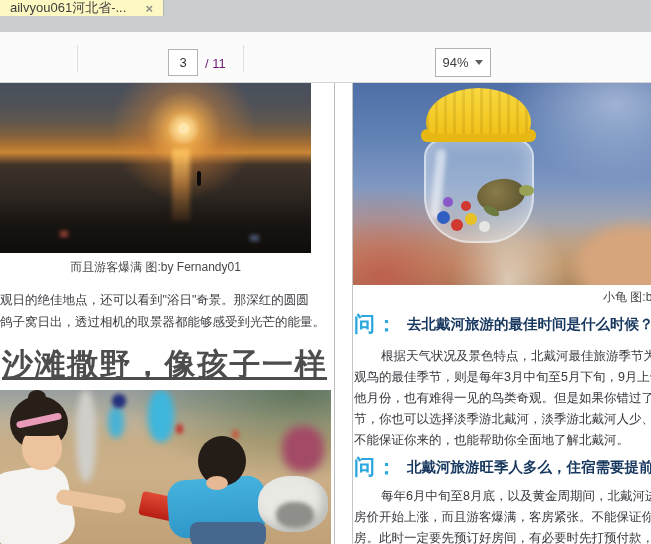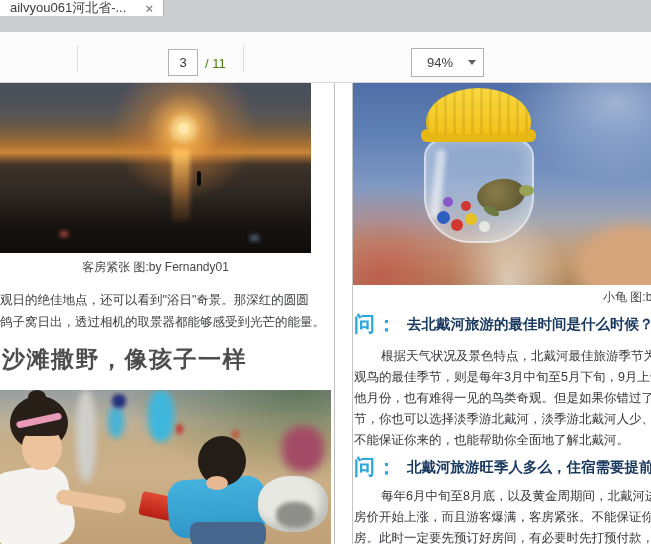--- a/index.html
+++ b/index.html
@@ -1,35 +1,35 @@
 <!DOCTYPE html>
 <html><head>
 <meta charset="utf-8">
 <style>
   html,body{margin:0;padding:0;background:#ffffff;}
   .window{position:relative;width:651px;height:544px;overflow:hidden;
     font-family:"Liberation Sans","DejaVu Sans",sans-serif;background:#fff;}
 
   
   .tabbar{position:absolute;left:0;top:0;width:651px;height:32px;background:#cbced0;}
-  .tab{position:absolute;left:0;top:0;width:164px;height:16px;background:#ffffff;
+  .tab{position:absolute;left:0;top:0;width:164px;height:16px;background:#fef9c3;
     border-right:1px solid #b4b7b9;display:flex;align-items:center;padding:0 10px;box-sizing:border-box;}
   .tab-title{font-size:13px;color:#3d3d3d;white-space:nowrap;overflow:hidden;flex:1;}
   .tab-close{color:#8b8b8b;font-size:13px;font-weight:bold;margin-left:6px;cursor:default;}
 
   
   .toolbar{position:absolute;left:0;top:32px;width:651px;height:51px;background:#fbfbfb;
     border-bottom:1px solid #d5d5d5;box-sizing:border-box;}
   .tbtn{position:absolute;display:flex;align-items:center;justify-content:center;}
   .divider{position:absolute;top:13px;width:1px;height:27px;background:#dedede;}
   .page-input{position:absolute;left:168px;top:17px;width:30px;height:27px;border:1px solid #b2b2b2;
     background:#fff;box-sizing:border-box;text-align:center;font-size:13px;color:#333;
     font-family:"Liberation Sans","DejaVu Sans",sans-serif;padding:0;}
-  .page-total{position:absolute;left:205px;top:24px;font-size:13px;color:#4d7c0f;}
-  .zoom-box{position:absolute;left:411px;top:16px;width:73px;height:29px;border:1px solid #b2b2b2;
+  .page-total{position:absolute;left:205px;top:24px;font-size:13px;color:#701a75;}
+  .zoom-box{position:absolute;left:435px;top:16px;width:56px;height:29px;border:1px solid #b2b2b2;
     background:#fff;box-sizing:border-box;display:flex;align-items:center;}
   .zoom-value{flex:1;text-align:center;font-size:13px;color:#3e3e3e;}
   .zoom-caret{width:0;height:0;border-left:4px solid transparent;border-right:4px solid transparent;
     border-top:5px solid #5f5f5f;margin-right:7px;}
   .partial-icon{position:absolute;left:644px;top:56px;width:14px;height:14px;border:2px solid #6a6a6a;border-radius:2px;}
 
   
   .docarea{position:absolute;left:0;top:83px;width:651px;height:461px;background:#fff;}
   .page-left{position:absolute;left:0;top:0;width:335px;height:461px;background:#fff;
     border-right:1px solid #bdbdbd;box-sizing:border-box;overflow:hidden;}
@@ -51,22 +51,22 @@
     background:linear-gradient(180deg,rgba(255,200,100,.85),rgba(235,150,65,.45) 55%,rgba(200,110,40,.12));}
   .silhouette{position:absolute;left:197px;top:88px;width:4px;height:15px;background:#0d0b09;border-radius:2px;}
   .beach-dot1{position:absolute;left:60px;top:148px;width:8px;height:6px;background:#9a4436;filter:blur(2px);}
   .beach-dot2{position:absolute;left:250px;top:152px;width:9px;height:6px;background:#4a5a74;filter:blur(2px);}
 
   .caption-left{position:absolute;left:0;top:176px;width:311px;text-align:center;
     font-size:12px;color:#474747;white-space:nowrap;}
   .left-body{position:absolute;left:0;top:206px;width:335px;font-size:12.5px;color:#3b3c40;
     line-height:22px;}
   .left-body .bline{white-space:nowrap;overflow:hidden;}
-  .left-heading{position:absolute;left:2px;top:261px;font-size:23px;font-weight:bold;color:#4d4d4d;
-    letter-spacing:1.5px;white-space:nowrap;}
+  .left-heading{position:absolute;left:2px;top:261px;font-size:31px;font-weight:bold;color:#4d4d4d;
+    letter-spacing:1.5px;white-space:nowrap;text-decoration:underline;}
 
   .photo-kids{position:absolute;left:0;top:307px;width:331px;height:154px;overflow:hidden;
     background:
       radial-gradient(ellipse at 90% 2%, rgba(62,92,52,.6), rgba(0,0,0,0) 42%),
       linear-gradient(180deg,#989ea0 0%,#a8a89d 10%,#bdb199 20%,#c7ae86 34%,#ccb089 55%,#c7a87e 80%,#c0a076 100%);}
   .kblob{position:absolute;border-radius:45%;}
   .pole{left:76px;top:0;width:20px;height:92px;background:#cfcec9;filter:blur(3px);}
   .cyan1{left:148px;top:0;width:26px;height:52px;background:#3fb6dc;filter:blur(3px);}
   .cyan2{left:108px;top:16px;width:16px;height:32px;background:#49b2d4;filter:blur(3px);}
   .navy1{left:112px;top:4px;width:14px;height:14px;background:#24307c;filter:blur(2px);}
@@ -230,21 +230,21 @@
   <div class="docarea">
 
     <div class="page-left">
       <div class="photo-sunset">
         <div class="sun"></div>
         <div class="reflection"></div>
         <div class="silhouette"></div>
         <div class="beach-dot1"></div>
         <div class="beach-dot2"></div>
       </div>
-      <div class="caption-left">客房紧张 图:by Fernandy01</div>
+      <div class="caption-left">而且游客爆满 图:by Fernandy01</div>
       <div class="left-body">
         <div class="bline">观日的绝佳地点，还可以看到"浴日"奇景。那深红的圆圆</div>
         <div class="bline">鸽子窝日出，透过相机的取景器都能够感受到光芒的能量。</div>
       </div>
       <div class="left-heading">沙滩撒野，像孩子一样</div>
       <div class="photo-kids">
         <div class="kblob pole"></div>
         <div class="kblob cyan1"></div>
         <div class="kblob cyan2"></div>
         <div class="kblob navy1"></div>

